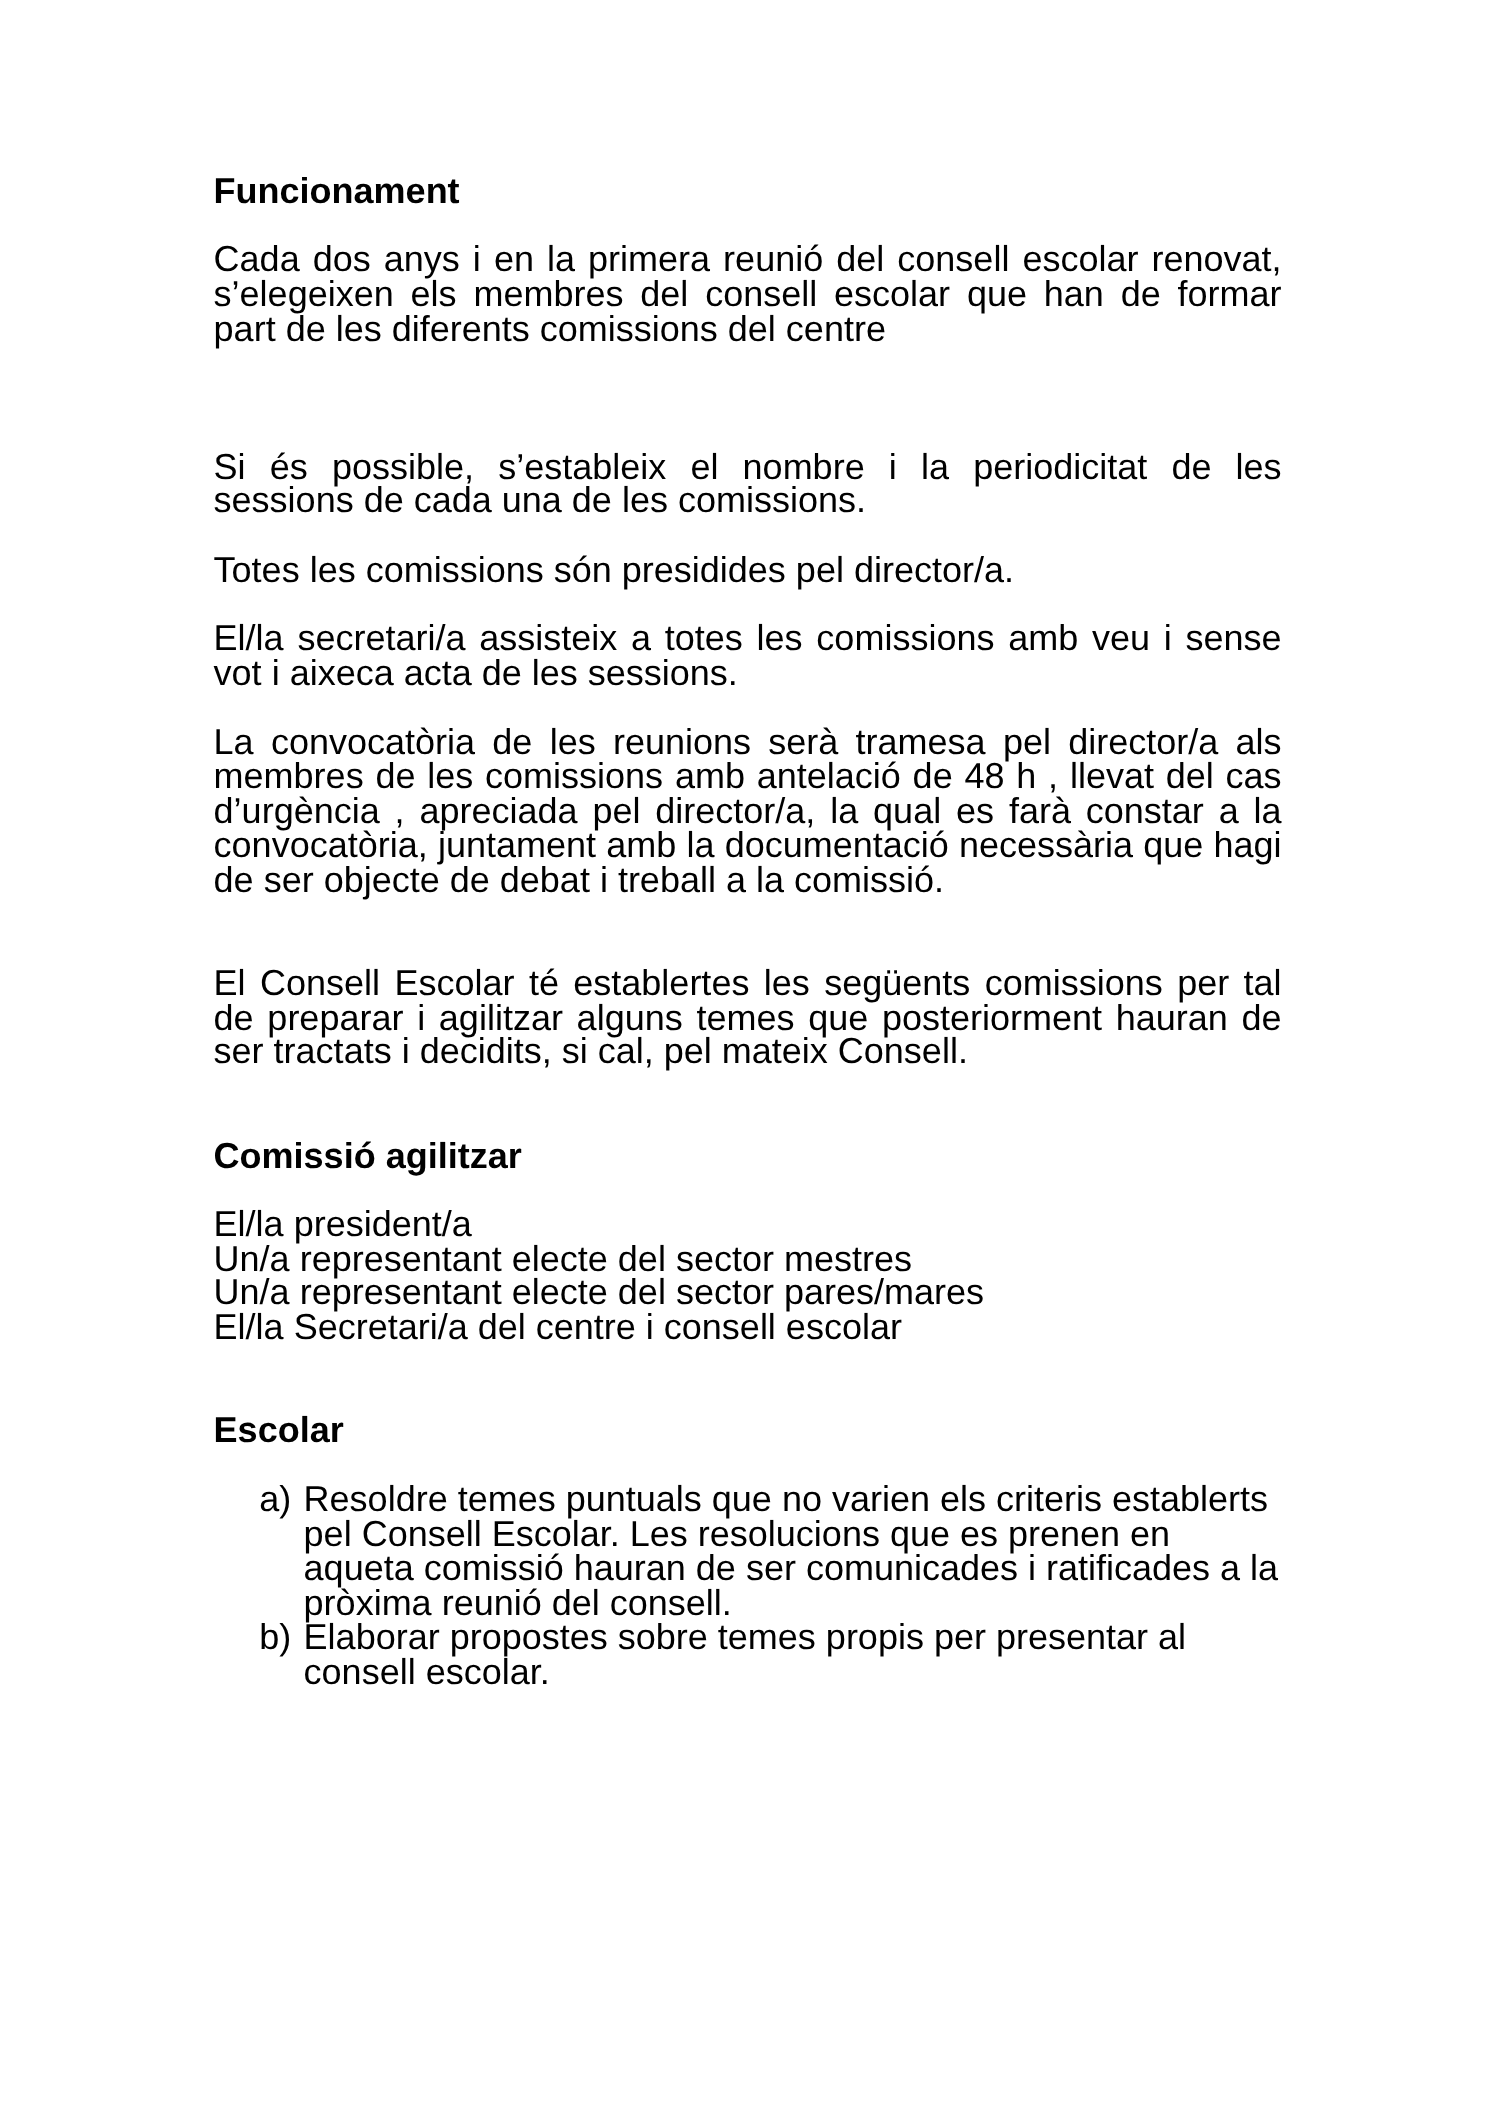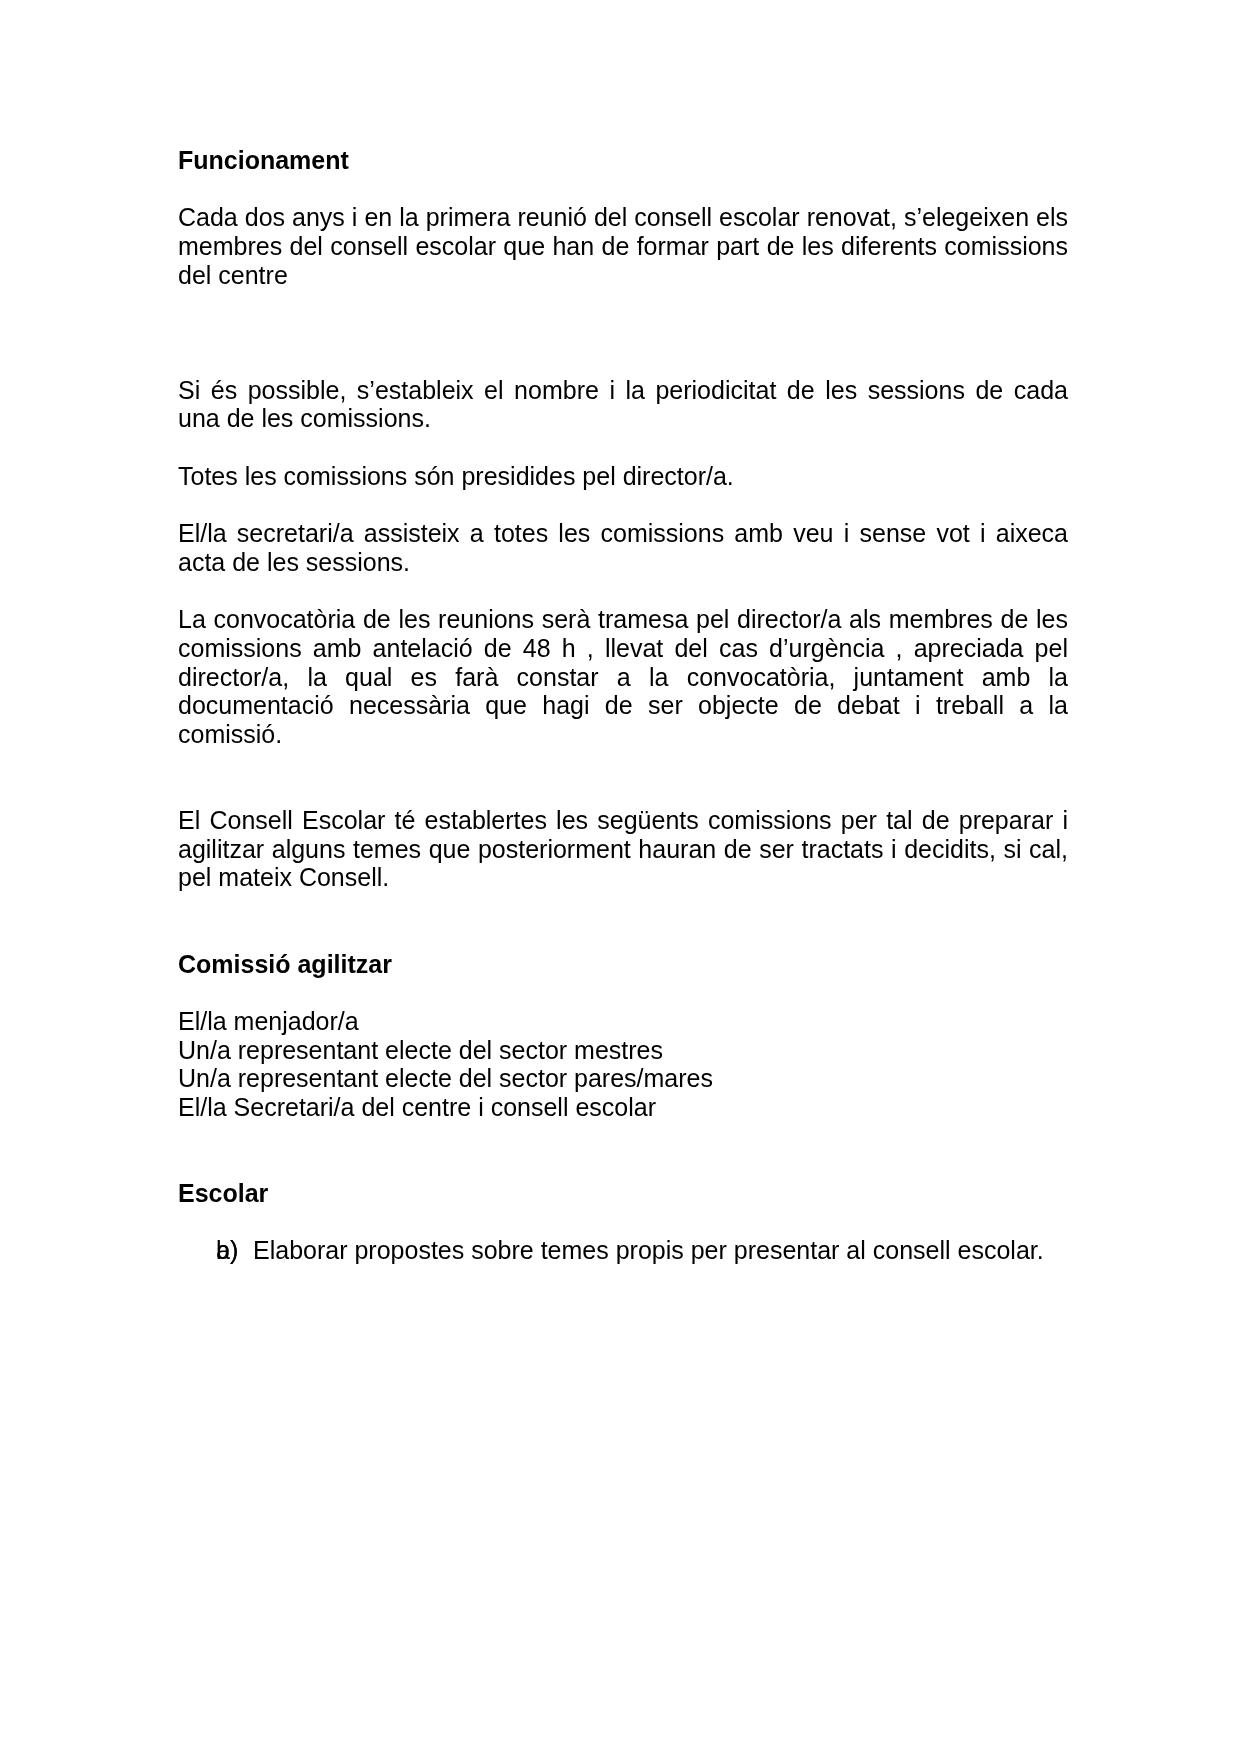--- a/index.html
+++ b/index.html
@@ -13,21 +13,21 @@
       position: relative;
       overflow: hidden;
       font-family: "Liberation Sans", sans-serif;
       color: #000000;
     }
     .page {
       position: absolute;
       left: 178px;
       top: 146px;
       width: 890px;
-      font-size: 25px;
+      font-size: 30px;
       line-height: 28.7px;
     }
     .heading {
       font-weight: bold;
       margin: 0;
       height: 28.7px;
     }
     p {
       margin: 0;
       text-align: justify;
@@ -73,34 +73,35 @@
   <div class="gap"></div>
   <div class="gap"></div>
   <p>El Consell Escolar té establertes les següents comissions per tal de preparar i agilitzar alguns temes que posteriorment hauran de ser tractats i decidits, si cal, pel mateix Consell.</p>
 
   <div class="gap2"></div>
 
   <div class="heading">Comissió agilitzar</div>
   <div class="gap"></div>
 
   <div class="list-plain">
-    <div>El/la menjador/a</div>
+    <div>El/la president/a</div>
     <div>Un/a representant electe del sector mestres</div>
     <div>Un/a representant electe del sector pares/mares</div>
     <div>El/la Secretari/a del centre i consell escolar</div>
   </div>
 
   <div class="gap2"></div>
 
   <div class="heading">Escolar</div>
   <div class="gap"></div>
 
   <ol class="olist">
     <li>
       <span class="marker">a)</span>
+      <span>Resoldre temes puntuals que no varien els criteris establerts pel Consell Escolar. Les resolucions que es prenen en aqueta comissió hauran de ser comunicades i ratificades a la  pròxima reunió del consell.</span>
     </li>
     <li>
       <span class="marker">b)</span>
       <span>Elaborar propostes sobre temes propis per presentar al consell escolar.</span>
     </li>
   </ol>
 
 </div>
 
 </body></html>

